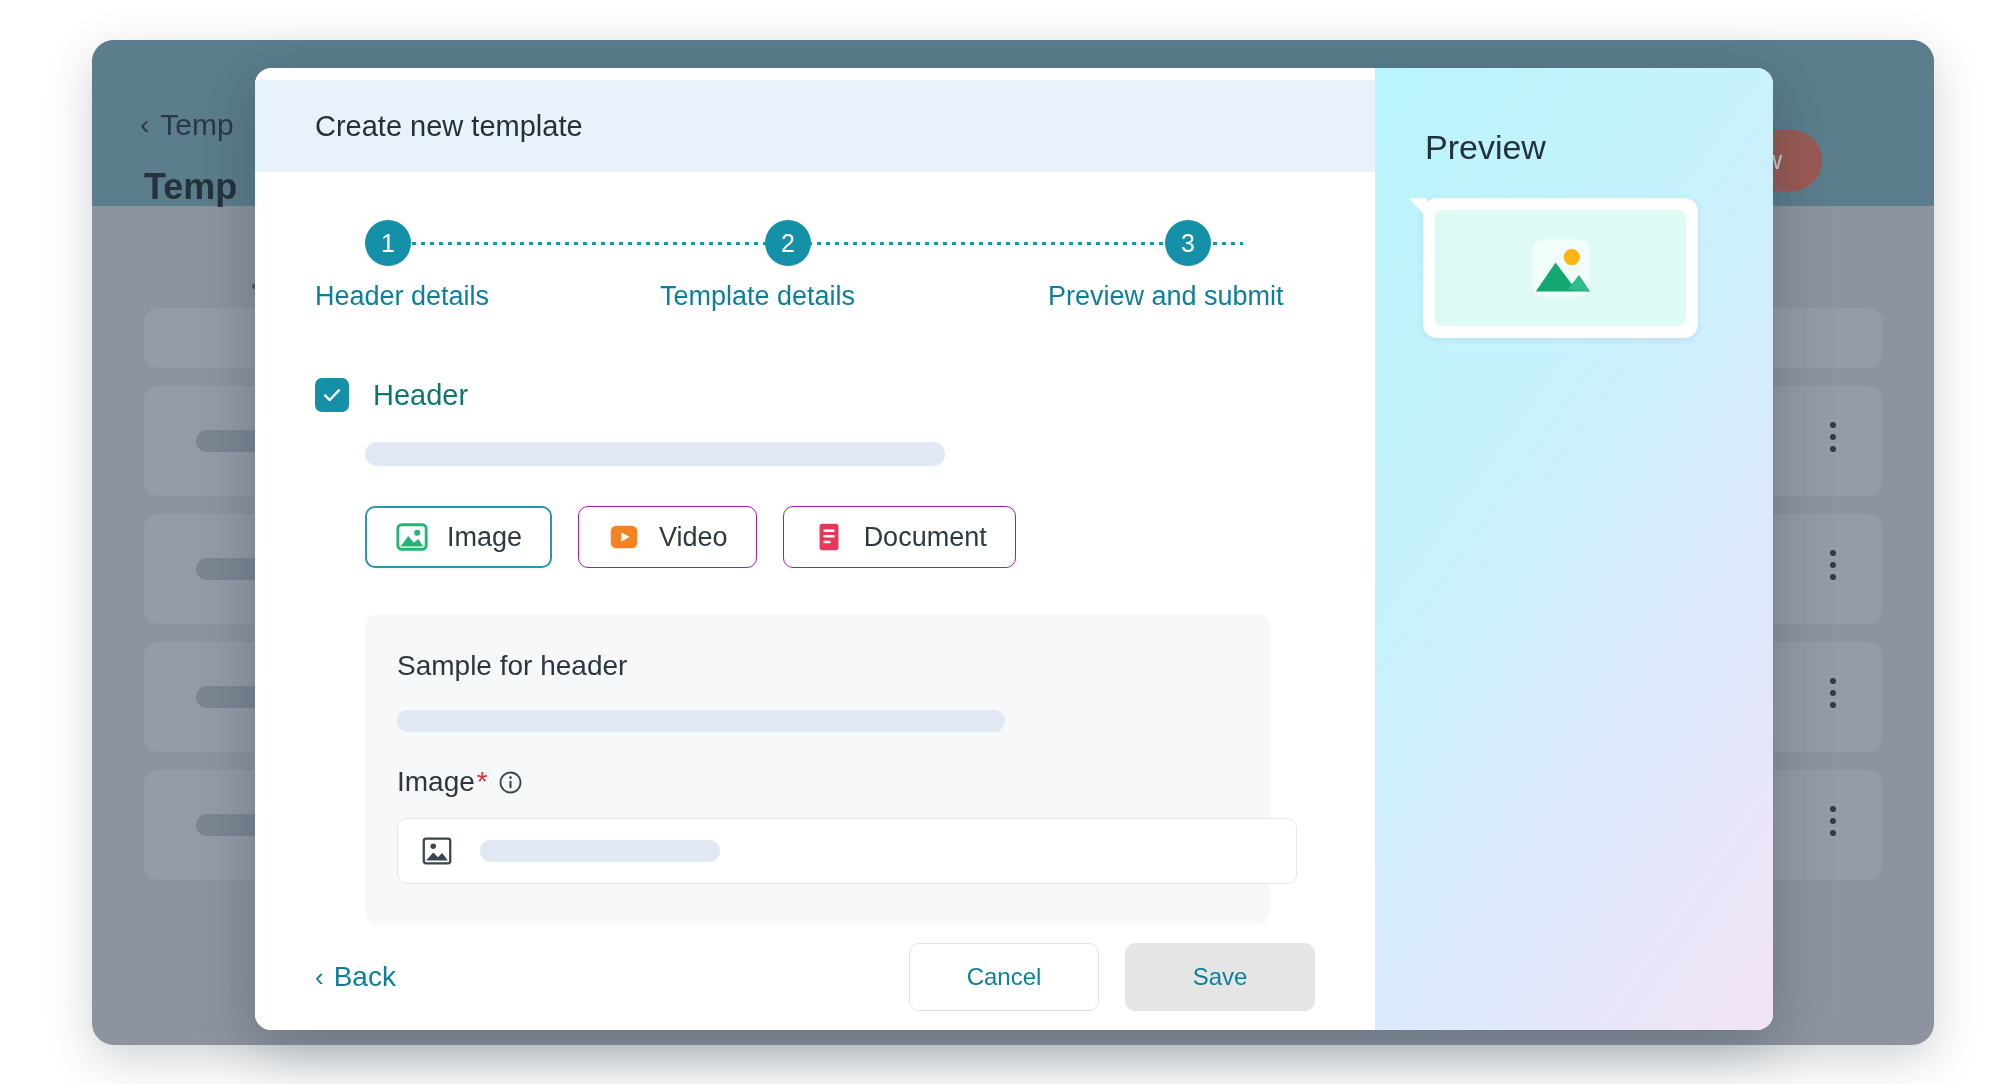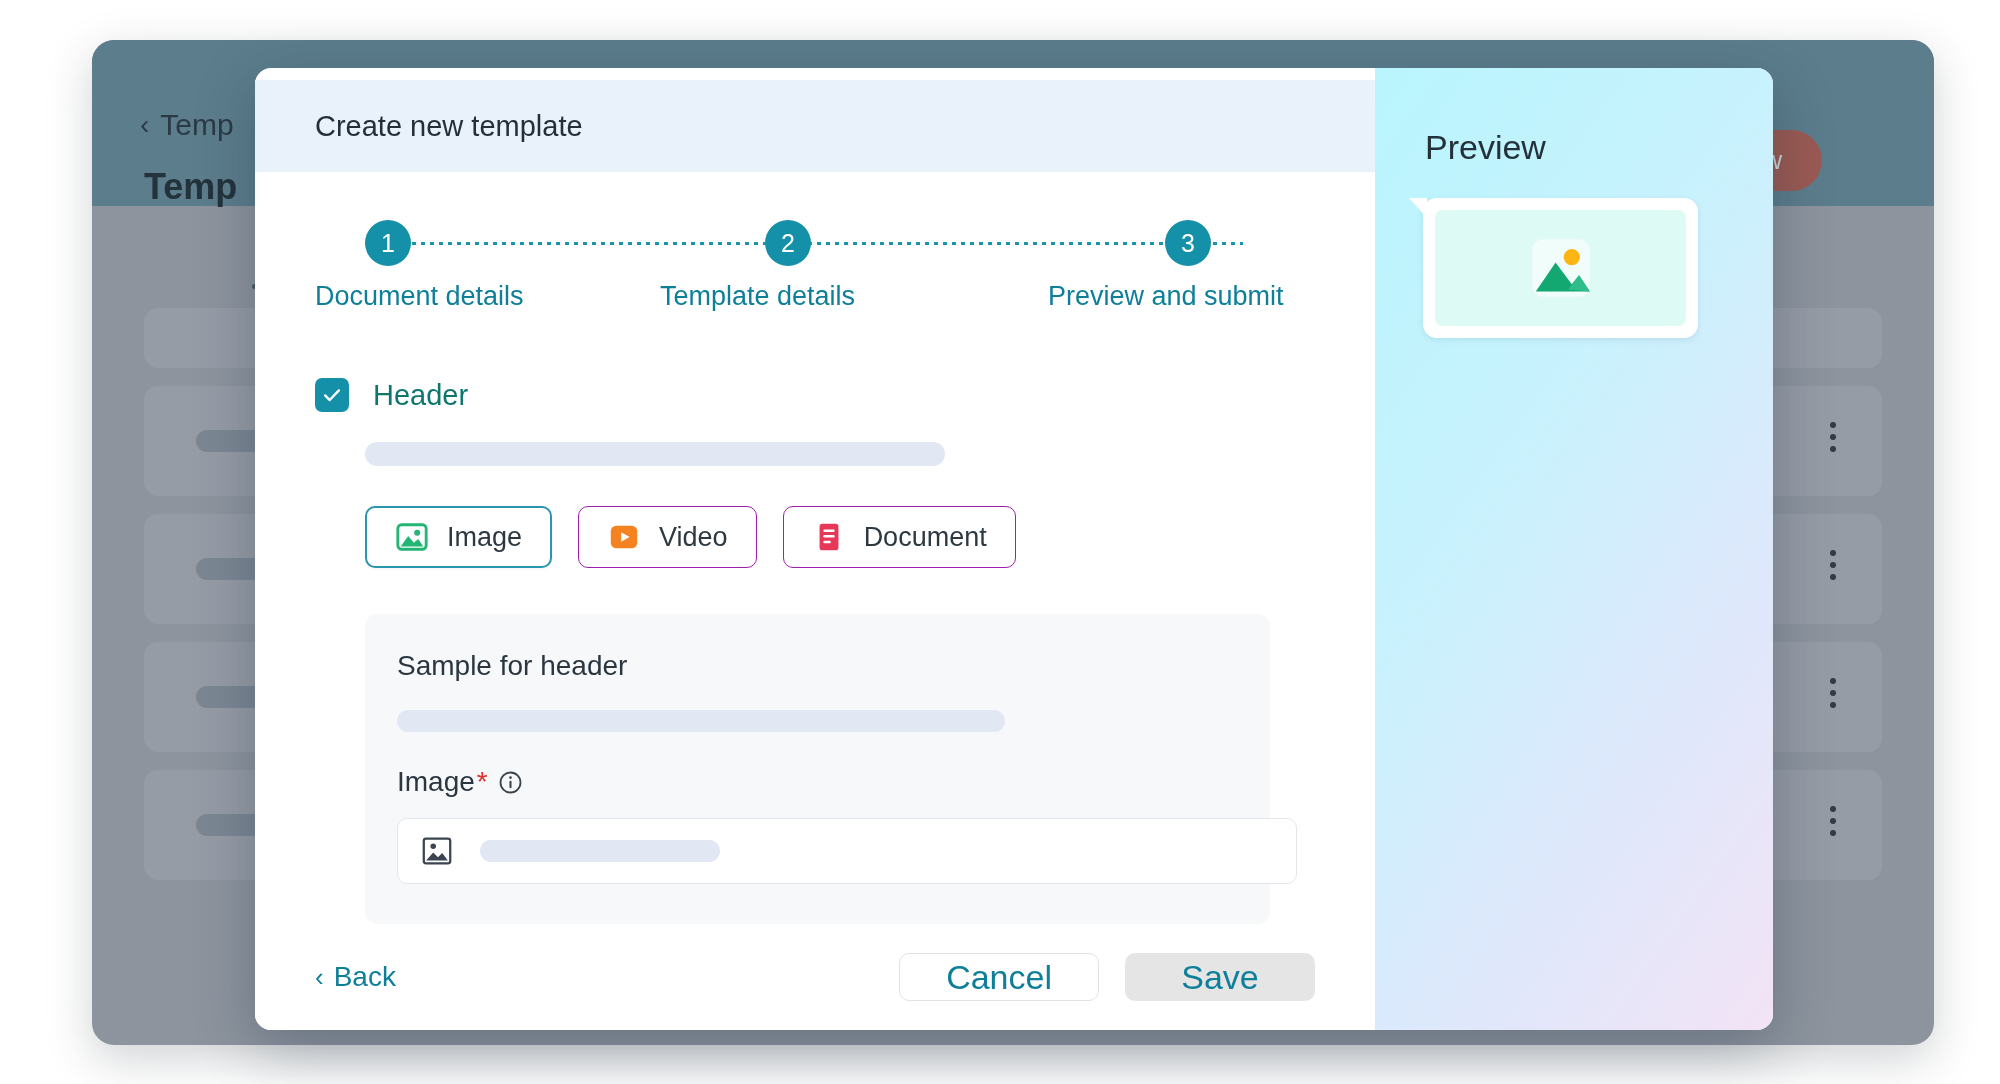--- a/index.html
+++ b/index.html
@@ -235,23 +235,23 @@
     display: flex; align-items: center; gap: 10px;
     font-size: 28px; color: #0e7f99;
     cursor: pointer;
   }
   .back-link .chev { font-size: 26px; }
   .footer-right {
     position: absolute; right: 60px;
     display: flex; gap: 26px; align-items: center;
   }
   .btn {
-    height: 48px;
+    height: 68px;
     border-radius: 10px;
-    font-size: 34px;
+    font-size: 24px;
     padding: 0 46px;
     cursor: pointer;
   }
   .btn-cancel {
     background: #ffffff;
     border: 1px solid #dfe3e8;
     color: #0e7f99;
     min-width: 190px;
   }
   .btn-save {
@@ -360,21 +360,21 @@
         <div class="modal-title">Create new template</div>
       </div>
 
       <div class="stepper">
         <div class="step-track"></div>
         <div class="step s1">1</div>
         <div class="step s2">2</div>
         <div class="step s3">3</div>
       </div>
       <div class="step-labels">
-        <div class="step-label l1">Document details</div>
+        <div class="step-label l1">Header details</div>
         <div class="step-label l2">Template details</div>
         <div class="step-label l3">Preview and submit</div>
       </div>
 
       <div class="form-area">
 
         <div class="checkbox-row">
           <div class="checkbox">
             <svg viewBox="0 0 24 24" fill="none">
               <path d="M4.5 12.5 L9.5 17.5 L19.5 7" stroke="#ffffff" stroke-width="2.6" stroke-linecap="round" stroke-linejoin="round"></path>

